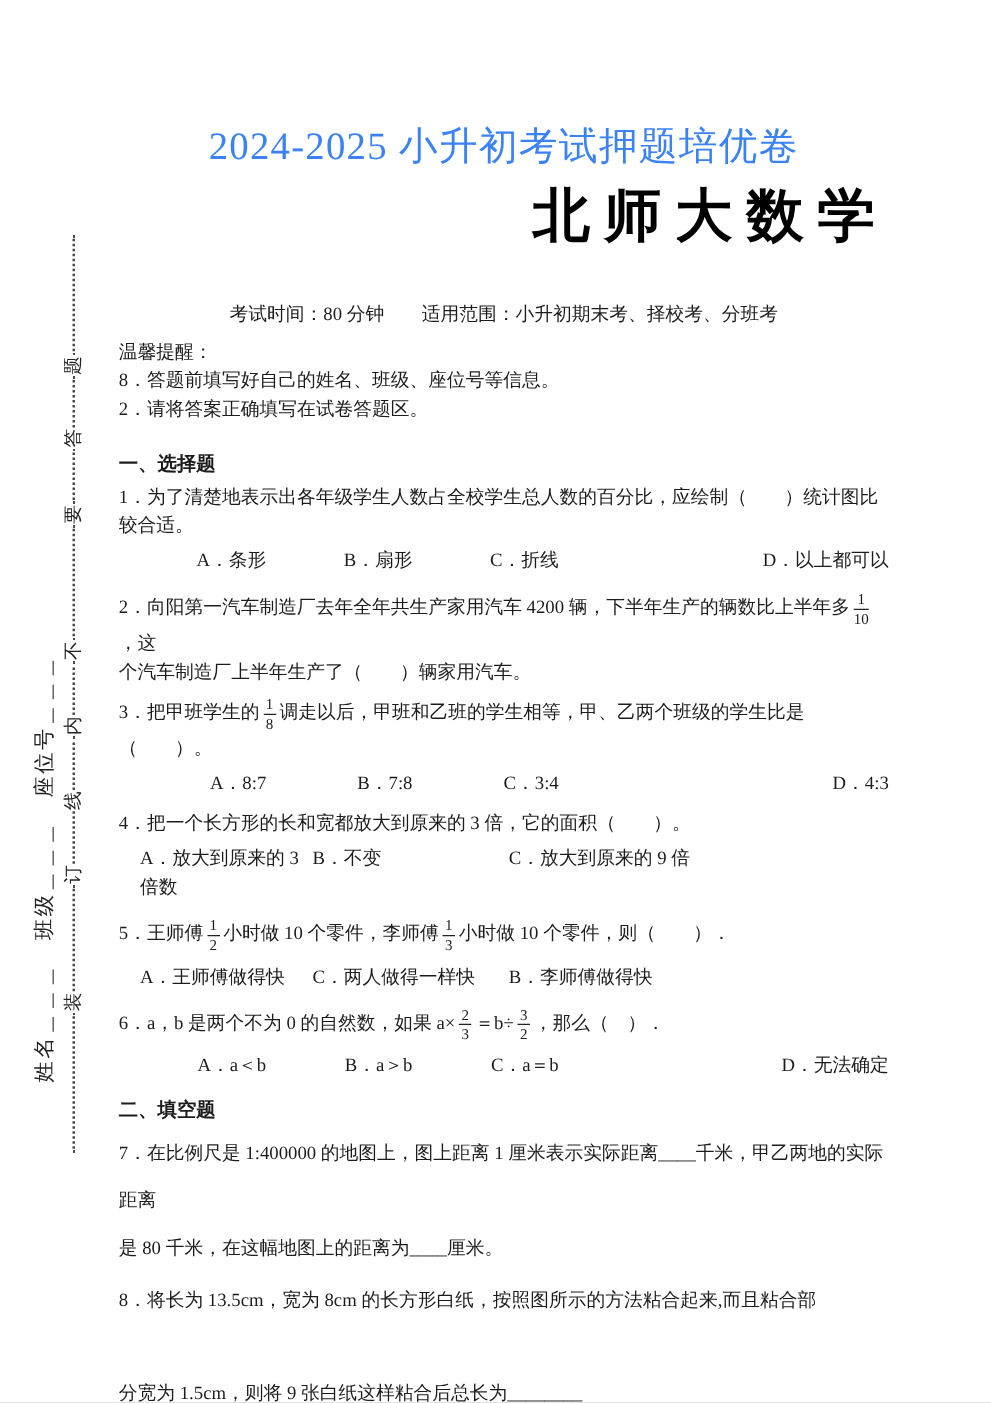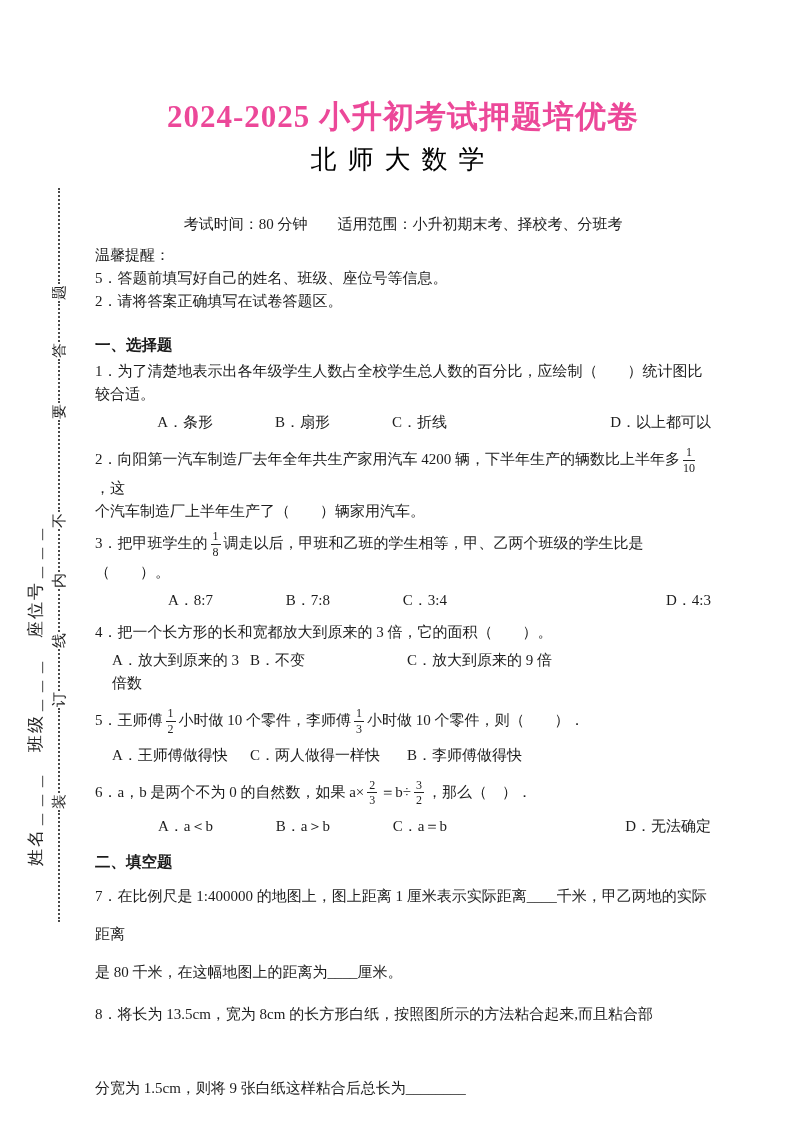--- a/index.html
+++ b/index.html
@@ -36,26 +36,26 @@
     font-size:15px; color:#222;
     transform:rotate(-90deg);
   }
 
   
   .content {
     position:absolute; left:95px; top:0; width:616px;
   }
   .title {
     padding-top:96px; margin:0;
-    font-size:31px; font-weight:bold; text-align:center;
-    letter-spacing:1px; color:#ec4899;
+    font-size:31px; font-weight:normal; text-align:center;
+    letter-spacing:1px; color:#3b82f6;
   }
   .subtitle {
     margin:4px 0 0 0;
-    font-size:26px; font-weight:normal; text-align:center;
+    font-size:46px; font-weight:bold; text-align:right;
     letter-spacing:11px; color:#000;
   }
   .exam-info {
     margin-top:38px;
     font-size:15px; text-align:center;
   }
   .notice-title { margin-top:10px; font-size:15px; line-height:23px; }
   .notice-line  { font-size:15px; line-height:23px; }
 
   .sec-heading {
@@ -114,21 +114,21 @@
   <div class="content">
 
     <h1 class="title">2024-2025 小升初考试押题培优卷</h1>
 
     <h2 class="subtitle">北师大数学</h2>
 
     <div class="exam-info">考试时间：80 分钟　　适用范围：小升初期末考、择校考、分班考</div>
 
     <div class="notice-title">温馨提醒：</div>
 
-    <div class="notice-line">5．答题前填写好自己的姓名、班级、座位号等信息。</div>
+    <div class="notice-line">8．答题前填写好自己的姓名、班级、座位号等信息。</div>
 
     <div class="notice-line">2．请将答案正确填写在试卷答题区。</div>
 
     <div id="sections">
         <section class="choice-section">
           <div class="sec-heading">一、选择题</div>
           <div class="question">
             <div class="q-line"><span>1．为了清楚地表示出各年级学生人数占全校学生总人数的百分比，应绘制（　　）统计图比较合适。</span></div>
             <div class="opts opts-4">
               <span class="opt">A．条形</span>

